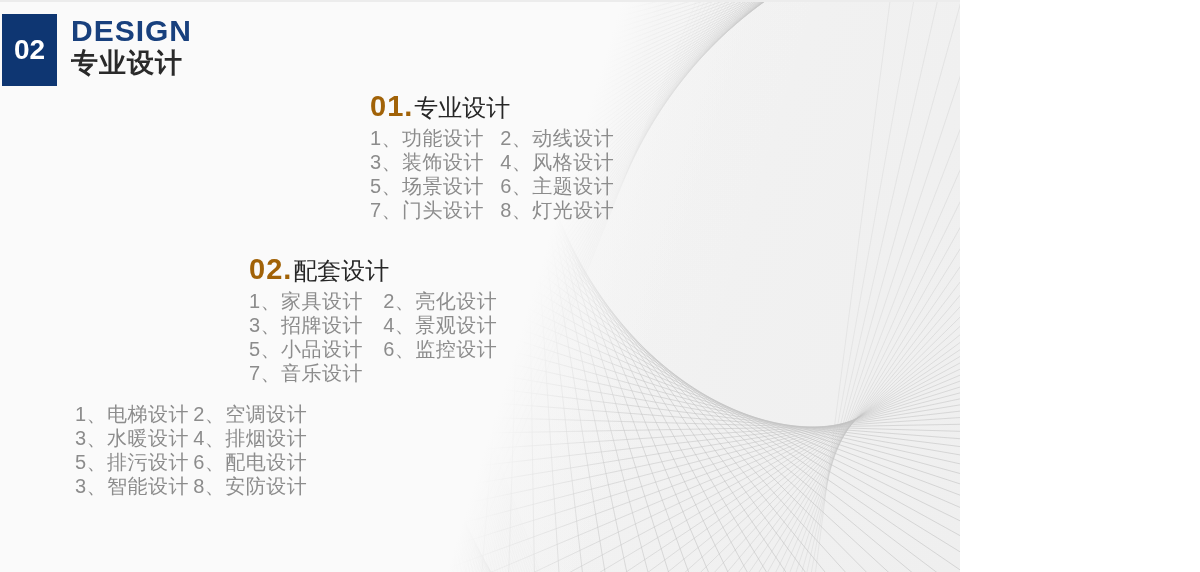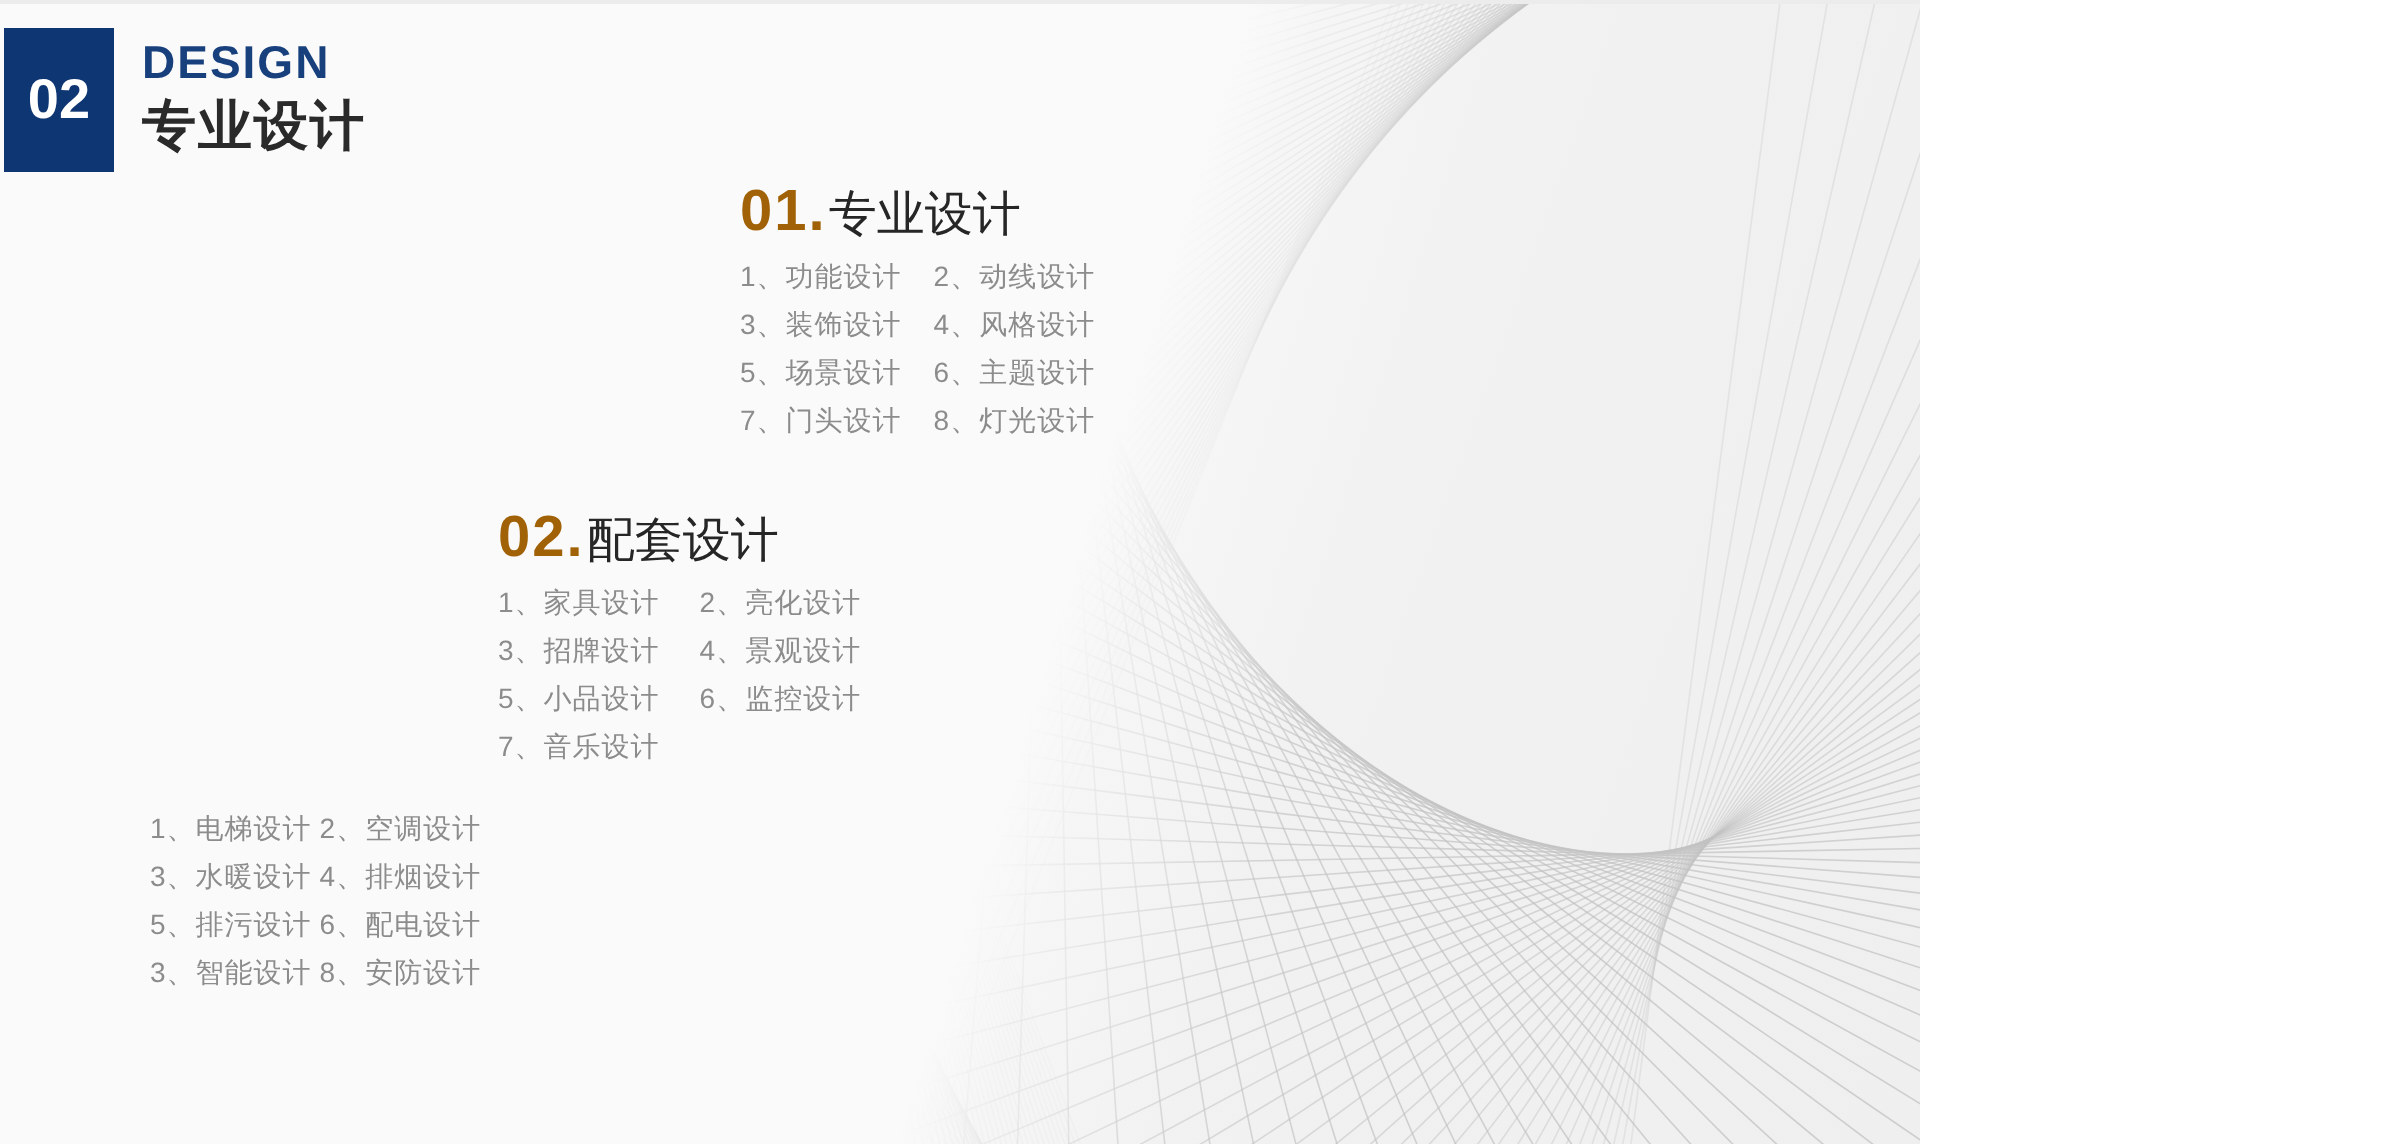--- a/index.html
+++ b/index.html
@@ -96,21 +96,21 @@
     font-weight: bold;
     letter-spacing: 0px;
     line-height: 1;
   }
   .header-text {
     margin-left: 14px;
     margin-top: 1px;
   }
   .header-en {
     color: #18407d;
-    font-size: 23px;
+    font-size: 30px;
     font-weight: bold;
     letter-spacing: 1px;
     line-height: 32px;
     font-family: "Liberation Sans", "DejaVu Sans", sans-serif;
   }
   .header-cn {
     color: #2a2a2a;
     font-size: 27px;
     font-weight: bold;
     line-height: 32px;
@@ -142,21 +142,21 @@
     line-height: 1;
     margin-left: 1px;
   }
   .sec-list {
     display: grid;
     grid-template-columns: auto auto;
     justify-content: start;
     row-gap: 5px;
   }
   .sec-item {
-    font-size: 14px;
+    font-size: 20px;
     color: #8c8c8c;
     line-height: 19px;
     white-space: nowrap;
     letter-spacing: 0.5px;
   }
 
   
   #section-1 { top: 92px;  left: 370px; }
   #section-1 .sec-list { column-gap: 16px; margin-left: 0px; padding-left: 0px; }
   #section-1 .sec-head { margin-left: 0px; }

